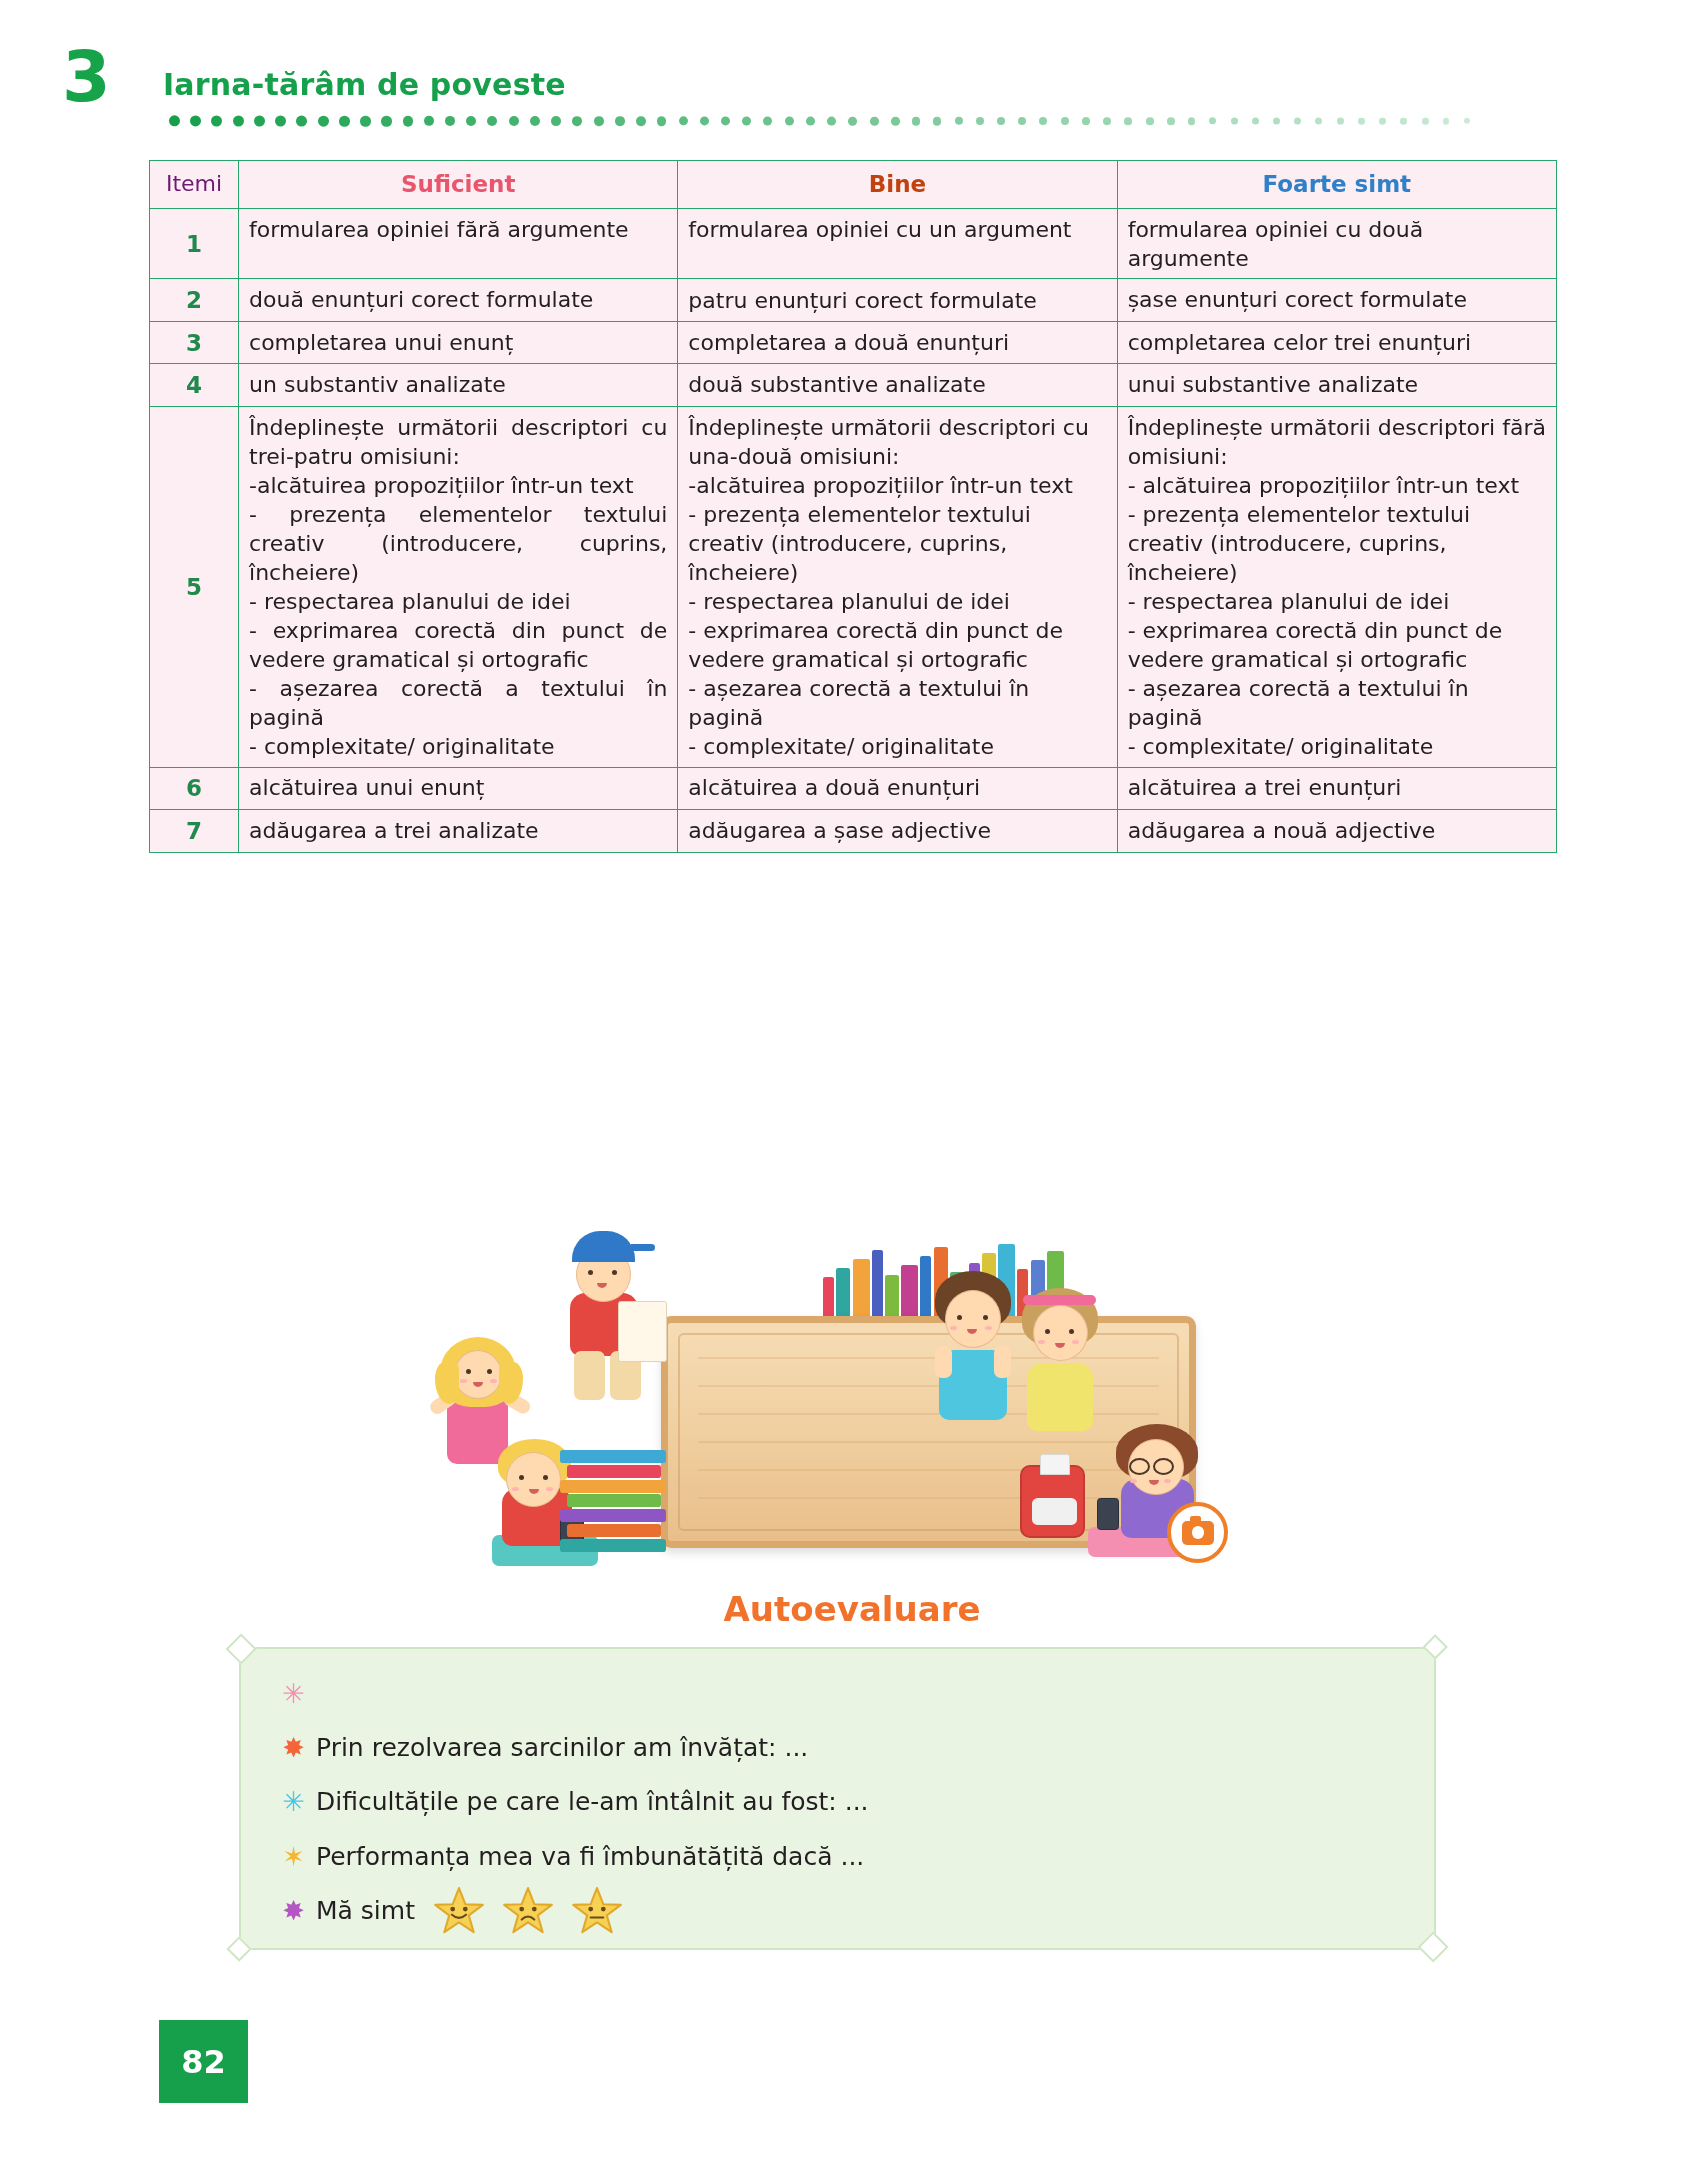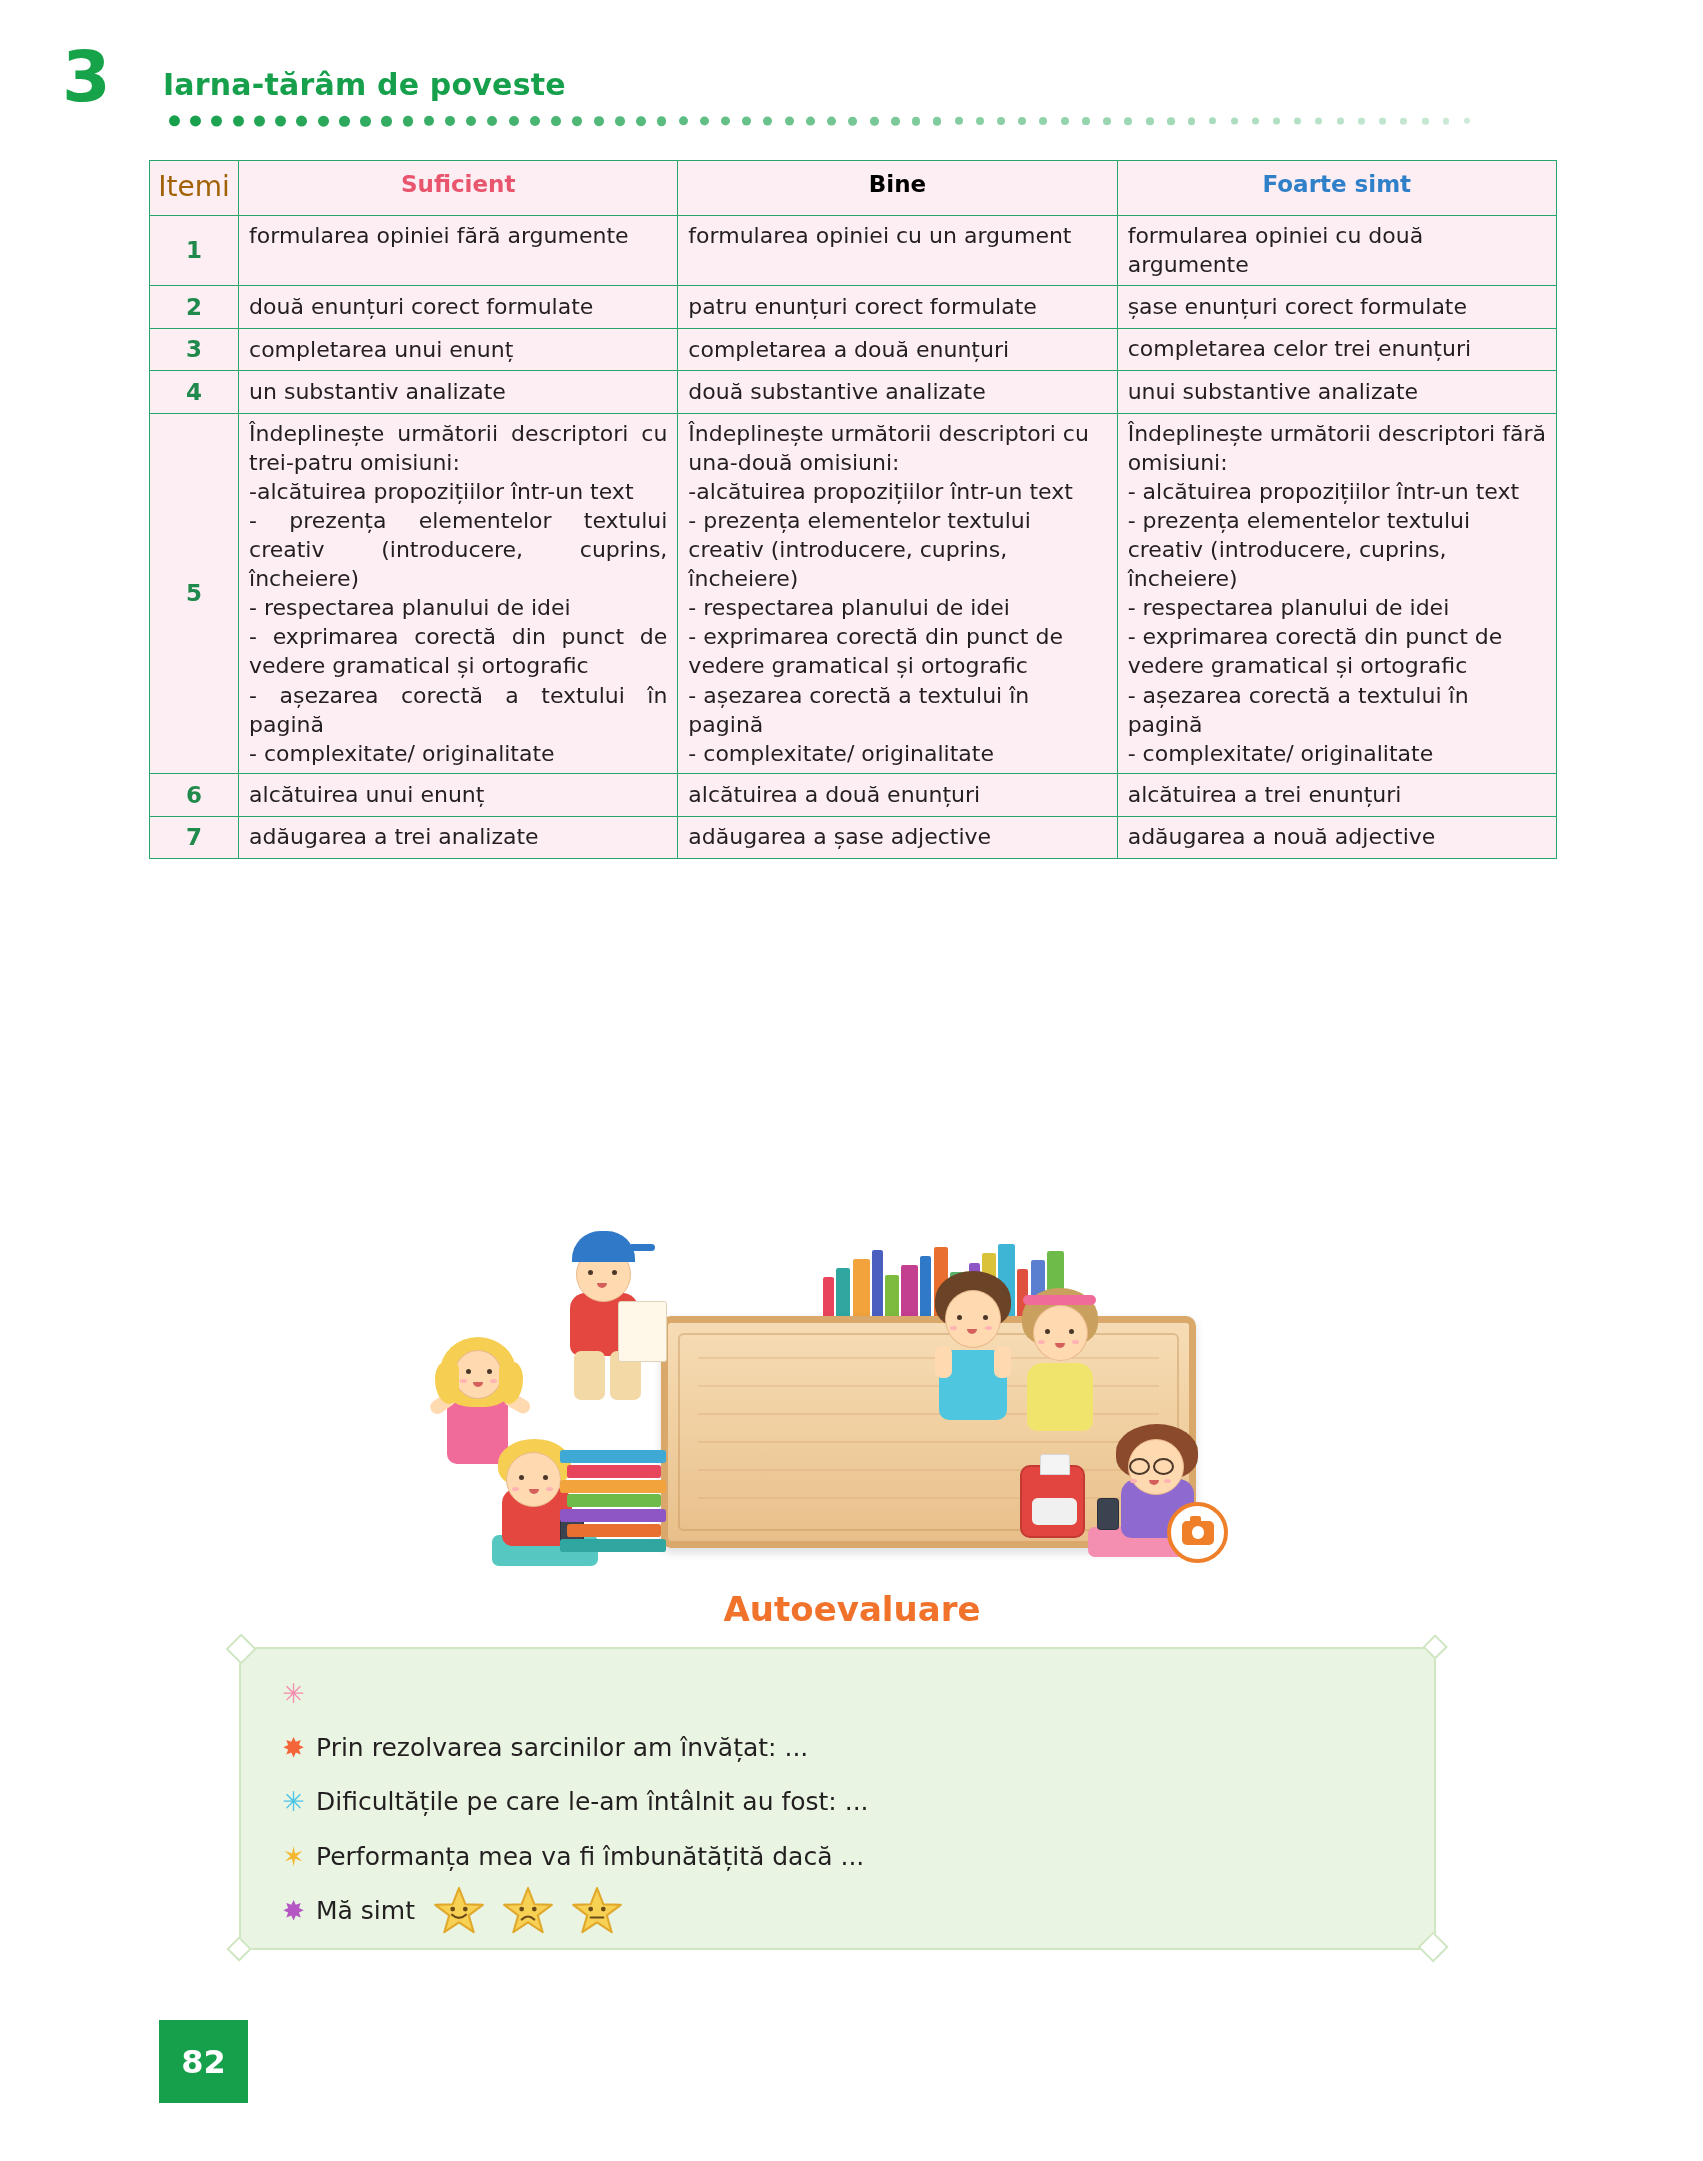--- a/index.html
+++ b/index.html
@@ -74,23 +74,23 @@
     color: #231f20;
     background: #fdeef4;
   }
   .rubric-table thead th {
     text-align: center;
     font-weight: bold;
     font-size: 23px;
     padding: 8.4px 5.6px;
     background: #fdeef4;
   }
-  .rubric-table thead th.h-itemi { color: #a16207; font-weight: normal; font-size: 28px; }
+  .rubric-table thead th.h-itemi { color: #701a75; font-weight: normal; font-size: 22px; }
   .rubric-table thead th.h-suf { color: #e8556d; }
-  .rubric-table thead th.h-bine { color: #000000; }
+  .rubric-table thead th.h-bine { color: #c2410c; }
   .rubric-table thead th.h-fb { color: #2f80c8; }
   .col-item { width: 89px; }
   .col-rest { width: 439px; }
   td.item-no {
     text-align: center;
     font-weight: bold;
     color: #1f8a4c;
     font-size: 23px;
     vertical-align: middle;
   }

